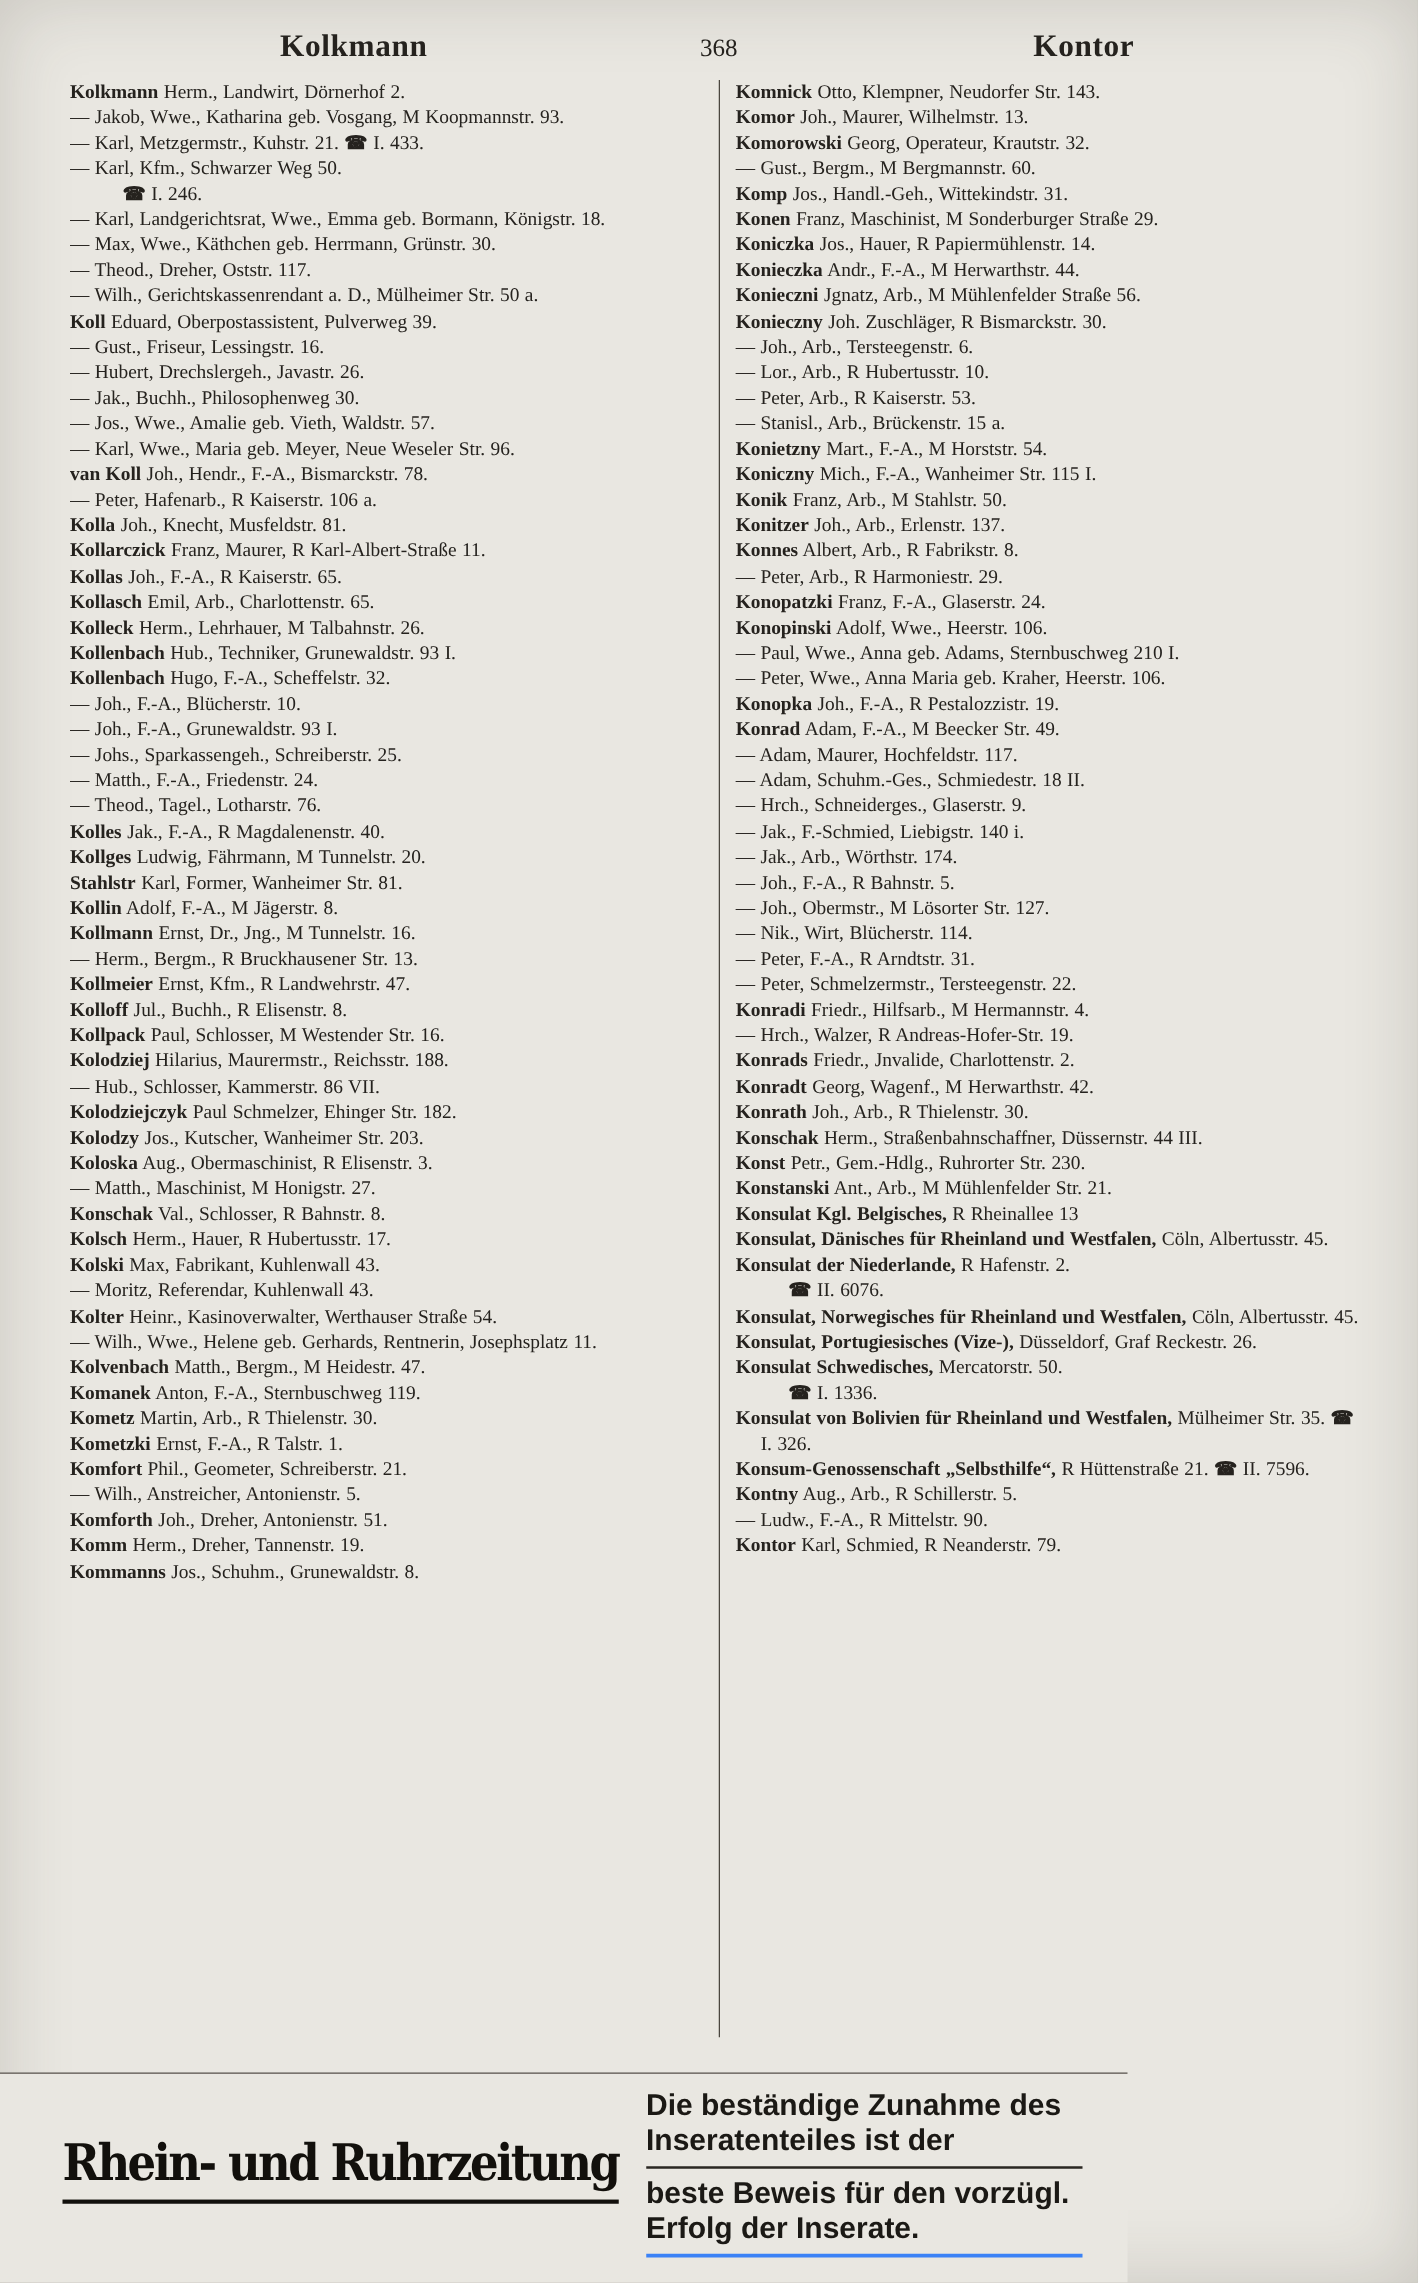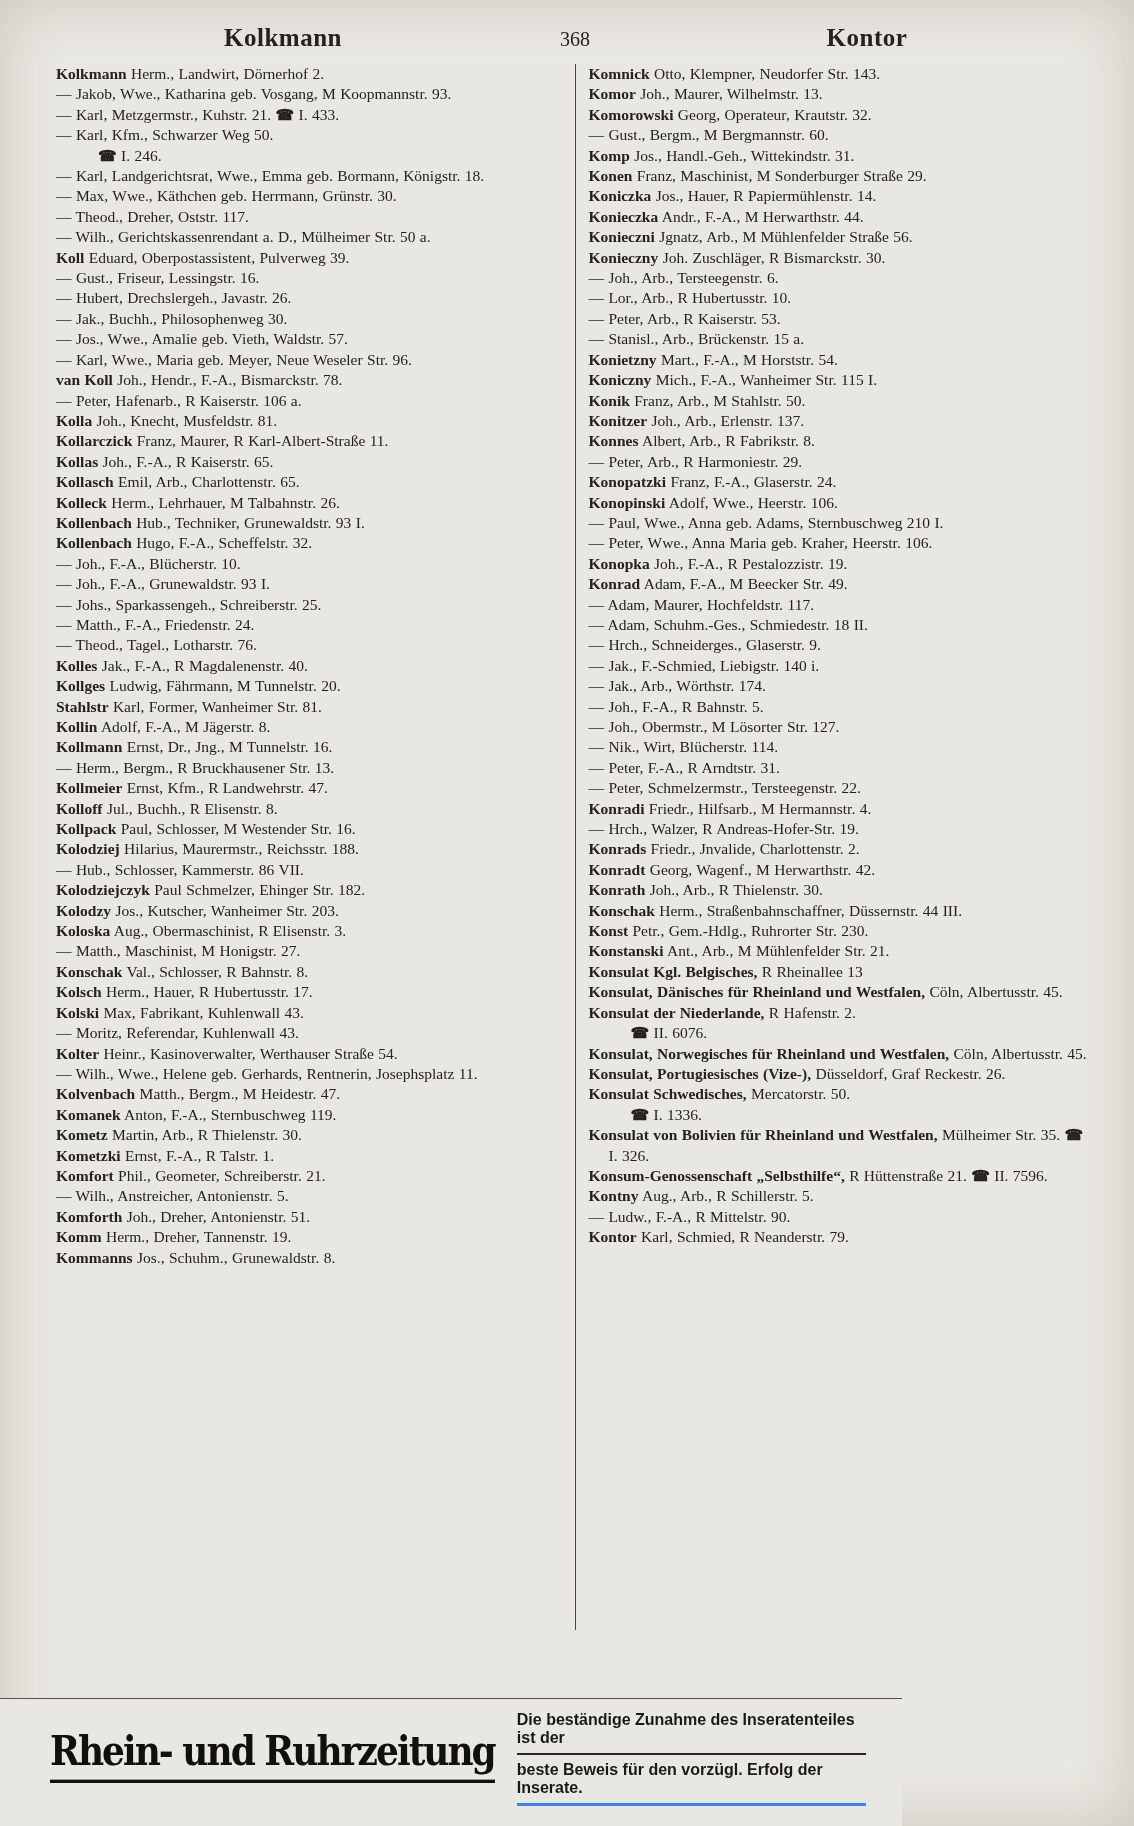--- a/index.html
+++ b/index.html
@@ -92,21 +92,21 @@
     border-bottom:3px solid #12100c;
     padding-bottom:5px;
     white-space:nowrap;
     transform:scaleY(1.12);
     transform-origin:bottom;
   }
   .slogan{
     flex:1;
     font-family:"Liberation Sans", sans-serif;
     font-weight:bold;
-    font-size:16px;
+    font-size:24px;
     color:#1b1915;
   }
   .slogan-line{padding:2px 0 6px;}
   .slogan-line.l1{border-bottom:2px solid #2a2722;}
   .slogan-line.l2{border-bottom:3px solid #3b82f6;padding-top:6px;}
 </style>
 </head>
 <body>
 
 <div class="page">

